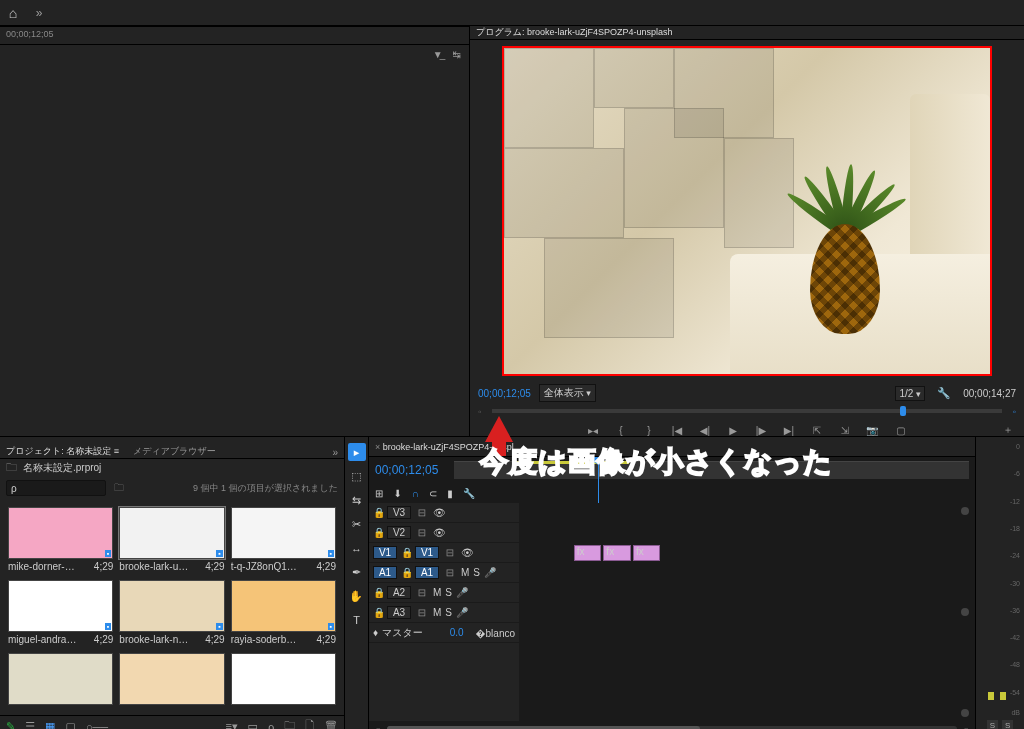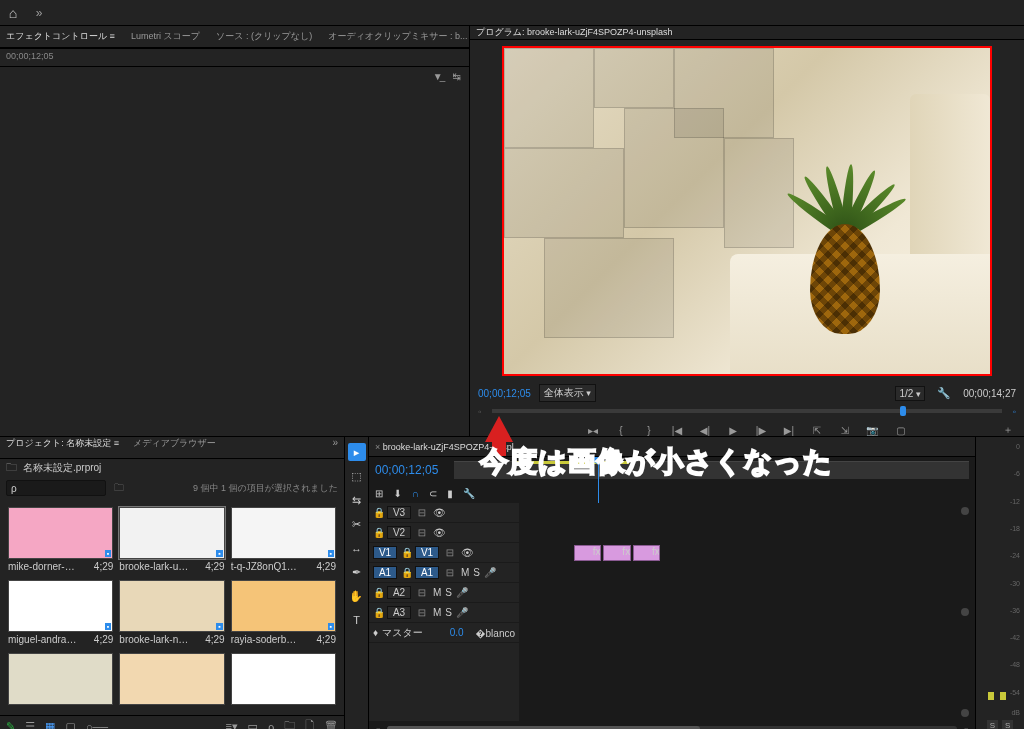--- a/index.html
+++ b/index.html
@@ -57,21 +57,21 @@
 .tbtn{width:16px;height:16px;display:flex;align-items:center;justify-content:center;color:#999;font-size:10px}
 .plus{position:absolute;right:8px}
 
 .annot-wrap{position:absolute;left:485px;top:416px;pointer-events:none;z-index:50}
 .arrow-up{width:0;height:0;border-left:14px solid transparent;border-right:14px solid transparent;border-bottom:26px solid #d92020;margin:0 auto}
 .arrow-stem{width:14px;height:16px;background:#d92020;margin:-2px auto 0}
 .annot-text{position:absolute;left:480px;top:443px;font-size:28px;font-weight:bold;color:#d92020;-webkit-text-stroke:2px #fff;white-space:nowrap;z-index:50;letter-spacing:1px}
 
 .row2{flex:1;display:flex;border-top:1px solid #000}
 .projcol{width:345px;display:flex;flex-direction:column;background:#232323;border-right:1px solid #000}
-.projtabs{height:22px;display:flex;align-items:flex-start;gap:14px;padding:0 6px;border-bottom:1px solid #000}
+.projtabs{height:22px;display:flex;align-items:flex-end;gap:14px;padding:0 6px;border-bottom:1px solid #000}
 .projtab{color:#999;font-size:9px}
 .projtab.active{color:#ddd}
 .projtab.active::after{content:" ≡"}
 .projhdr{height:18px;padding:2px 6px;display:flex;align-items:center;gap:6px;color:#888;font-size:9px}
 .folder-ico{color:#888;font-size:11px}
 .projsearch{height:22px;display:flex;align-items:center;gap:8px;padding:0 6px}
 .searchbox{flex:0 0 100px;height:16px;background:#1a1a1a;border:1px solid #111;border-radius:2px;display:flex;align-items:center;padding:0 4px;color:#666}
 .selinfo{color:#888;font-size:9px;margin-left:auto}
 .grid{flex:1;display:grid;grid-template-columns:repeat(3,1fr);gap:8px 6px;padding:8px;overflow:hidden}
 .thumb{display:flex;flex-direction:column;gap:2px}
@@ -106,21 +106,21 @@
 .trackhdrs{width:150px;background:#232323;display:flex;flex-direction:column}
 .trk{height:20px;display:flex;align-items:center;gap:4px;padding:0 4px;border-bottom:1px solid #1a1a1a;font-size:8px;color:#999}
 .trk .lock{width:10px;color:#666}
 .trk .nm{width:24px;text-align:center;background:#2a2a2a;border:1px solid #111;padding:0 2px}
 .trk .nm.on{background:#2d5a8a;color:#fff}
 .trk .tg{width:14px;text-align:center;color:#888}
 .trk .eye{color:#ccc}
 .trk.master{color:#888}
 .trk.master .val{color:#2d8ceb;margin-left:auto;margin-right:8px}
 .trackbody{flex:1;position:relative;background:#1a1a1a}
-.clip{position:absolute;height:16px;background:#d89adf;border:1px solid #8a5a92;top:42px;font-size:7px;color:#333;overflow:hidden;padding-left:18px}
+.clip{position:absolute;height:16px;background:#d89adf;border:1px solid #8a5a92;top:42px;font-size:7px;color:#333;overflow:hidden;padding-left:2px}
 .c1{left:12%;width:6%}.c2{left:18.5%;width:6%}.c3{left:25%;width:6%}
 .tlend{position:absolute;right:6px;top:4px;bottom:4px;width:8px;display:flex;flex-direction:column;justify-content:space-between}
 .tlend .dot{width:8px;height:8px;border-radius:50%;background:#444}
 .zoom{height:16px;display:flex;align-items:center;padding:0 6px;gap:6px}
 .zoom .bar{flex:1;height:6px;background:#333;border-radius:3px;position:relative}
 .zoom .bar .h{position:absolute;left:0;width:55%;height:6px;background:#555;border-radius:3px}
 
 .meters{width:48px;background:#232323;display:flex;flex-direction:column;align-items:center;padding:6px 2px;gap:4px}
 .mscale{flex:1;width:100%;position:relative}
 .mtick{position:absolute;right:2px;font-size:7px;color:#666}
@@ -131,27 +131,20 @@
 </head>
 <body>
 
 <div class="topbar">
   <div class="home-ico">⌂</div>
   <div class="overflow">»</div>
 </div>
 
 <div class="row1">
   <div class="fxcol">
-    <div class="fxtabs">
-      <span class="fxtab active">エフェクトコントロール</span>
-      <span class="fxtab">Lumetri スコープ</span>
-      <span class="fxtab">ソース : (クリップなし)</span>
-      <span class="fxtab">オーディオクリップミキサー : b...</span>
-      <span style="margin-left:auto;color:#999">»</span>
-    </div>
     <div class="smalltc">00;00;12;05</div>
     <div style="height:22px;display:flex;justify-content:flex-end;gap:10px;padding:4px 8px;border-top:1px solid #000">
       <span style="color:#999">▼̲</span>
       <span style="color:#999">↹</span>
     </div>
   </div>
 
   <div class="progcol">
     <div class="progtabs">
       <span class="progtab">プログラム: brooke-lark-uZjF4SPOZP4-unsplash</span>

